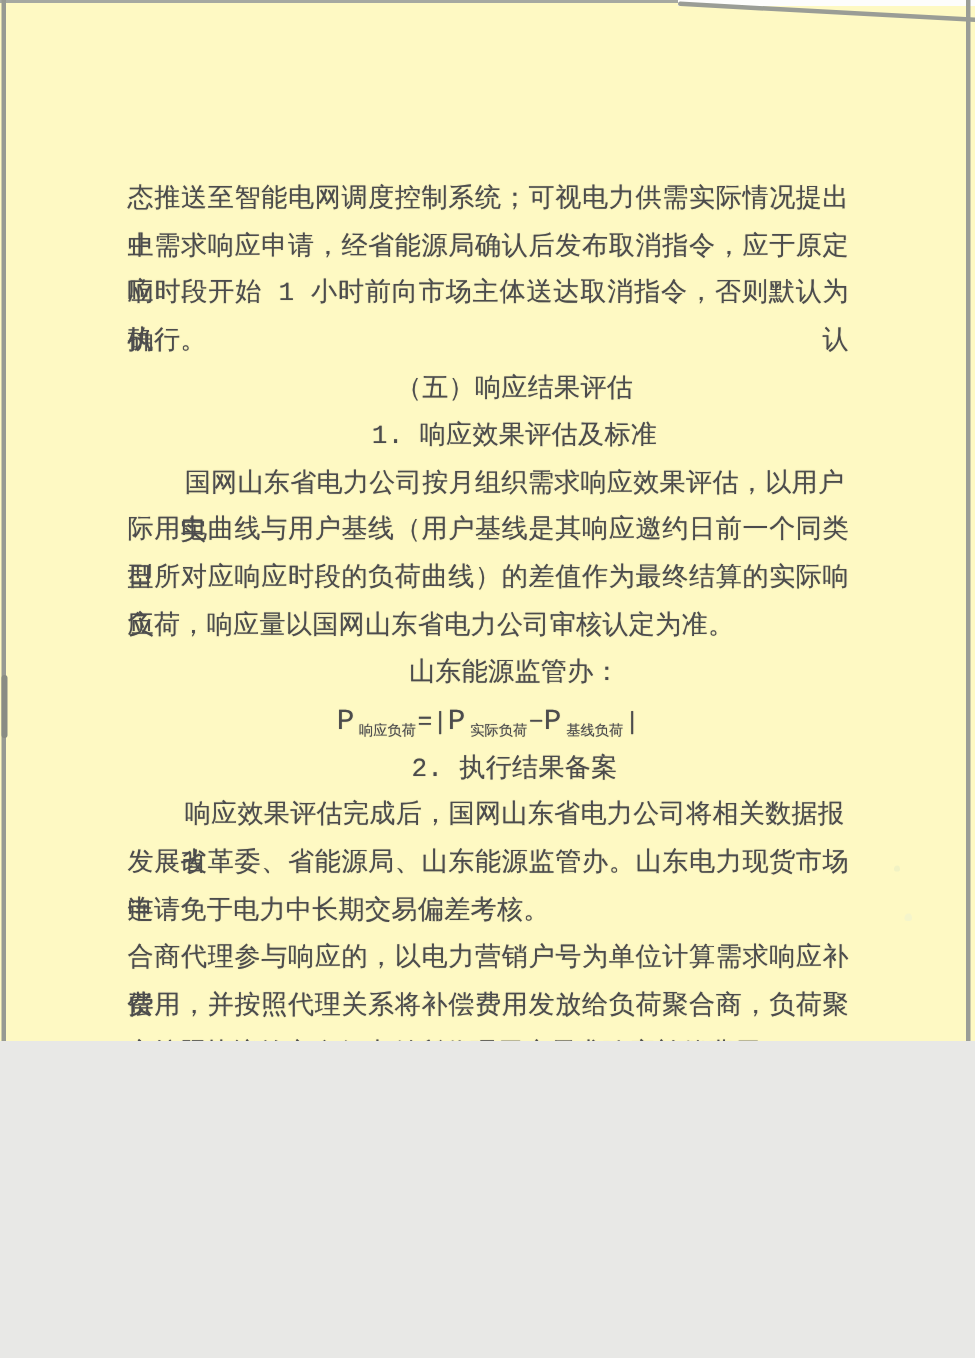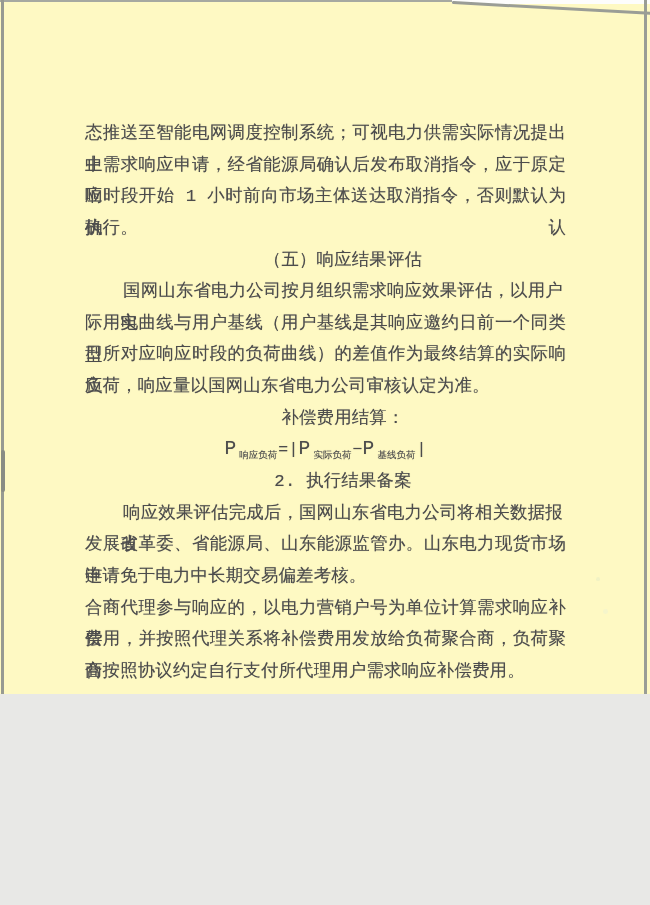--- a/index.html
+++ b/index.html
@@ -63,25 +63,26 @@
   <div class="edge-left-smudge"></div>
   <div class="edge-right"></div>
   <div class="edge-bottom"></div>
 
   <div class="text-col">
     <div class="line full">态推送至智能电网调度控制系统；可视电力供需实际情况提出中</div>
     <div class="line full">止需求响应申请，经省能源局确认后发布取消指令，应于原定响</div>
     <div class="line full">应时段开始 1 小时前向市场主体送达取消指令，否则默认为确认</div>
     <div class="line">执行。</div>
     <div class="line indent">（五）响应结果评估</div>
+    <div class="line indent">1. 响应效果评估及标准</div>
     <div class="line indent full">国网山东省电力公司按月组织需求响应效果评估，以用户实</div>
     <div class="line full">际用电曲线与用户基线（用户基线是其响应邀约日前一个同类型</div>
     <div class="line full">日所对应响应时段的负荷曲线）的差值作为最终结算的实际响应</div>
     <div class="line">负荷，响应量以国网山东省电力公司审核认定为准。</div>
-    <div class="line indent">补偿费用结算：</div>
+    <div class="line indent">山东能源监管办：</div>
 
     <div class="line formula"><span class="f-p">P</span><span class="f-sub">响应负荷</span><span class="f-op">=|</span><span class="f-p">P</span><span class="f-sub">实际负荷</span><span class="f-op">−</span><span class="f-p">P</span><span class="f-sub">基线负荷</span><span class="f-op">|</span></div>
 
     <div class="line indent">2. 执行结果备案</div>
     <div class="line indent full">响应效果评估完成后，国网山东省电力公司将相关数据报省</div>
     <div class="line full">发展改革委、省能源局、山东能源监管办。山东电力现货市场连</div>
     <div class="line">申请免于电力中长期交易偏差考核。</div>
     <div class="line full">合商代理参与响应的，以电力营销户号为单位计算需求响应补偿</div>
     <div class="line full">费用，并按照代理关系将补偿费用发放给负荷聚合商，负荷聚合</div>
     <div class="line">商按照协议约定自行支付所代理用户需求响应补偿费用。</div>

